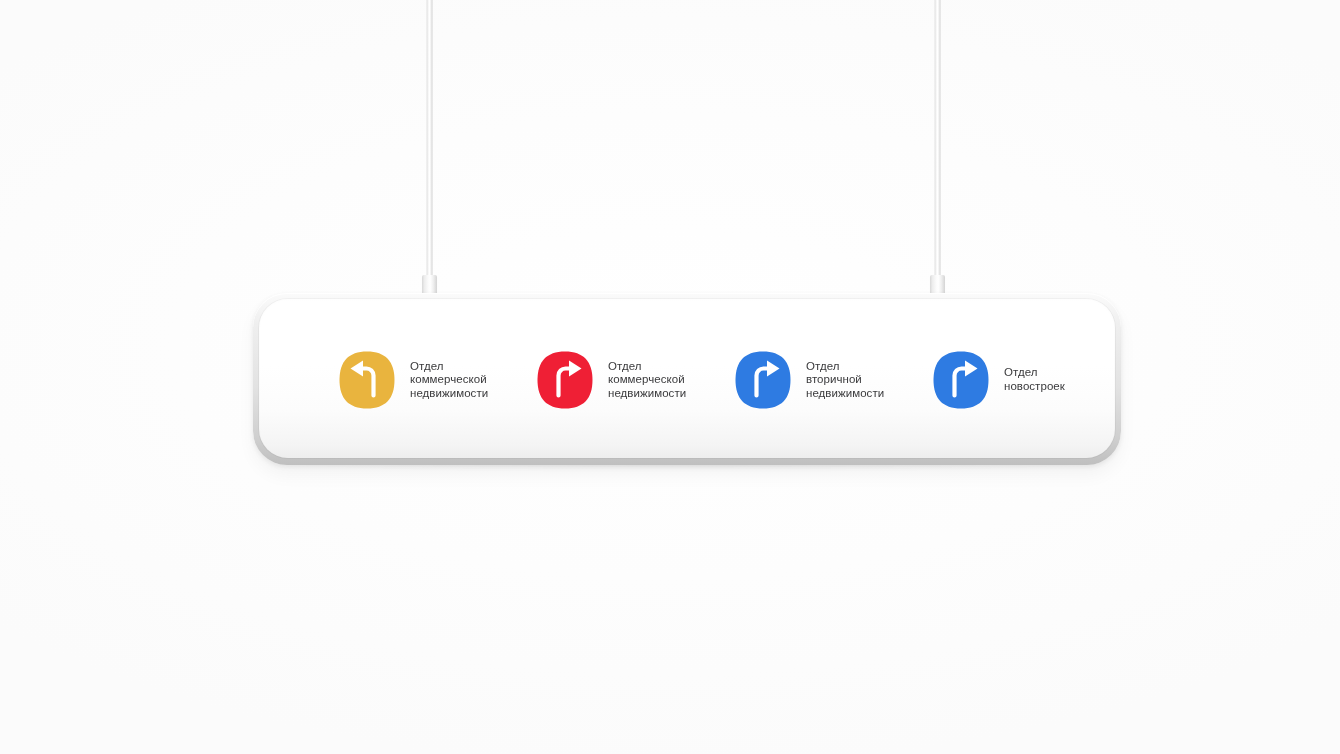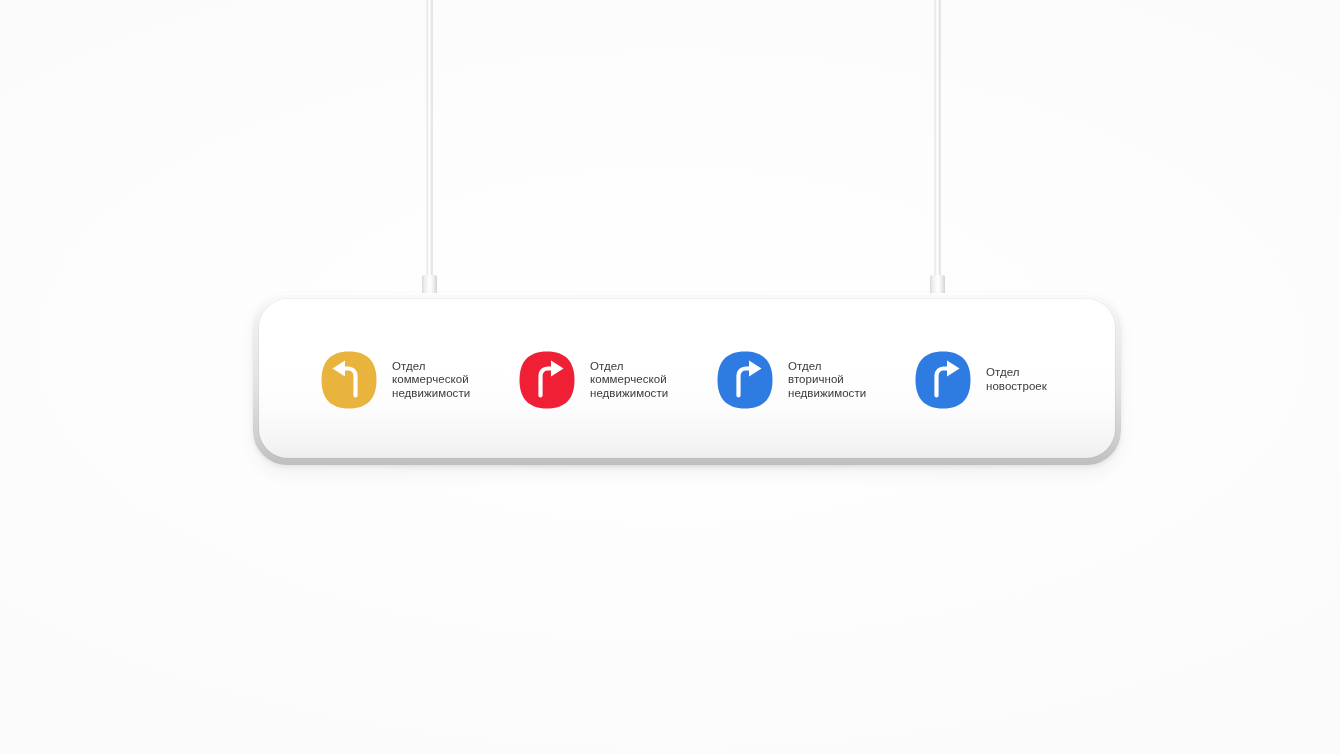--- a/index.html
+++ b/index.html
@@ -113,21 +113,21 @@
     pointer-events: none;
   }
 
   
   #items {
     position: absolute;
     left: 0; right: 0;
     top: 52px;
     display: flex;
     align-items: flex-start;
-    padding-left: 62px;
+    padding-left: 80px;
     box-sizing: border-box;
   }
   .item {
     display: flex;
     align-items: center;
     width: 198px;
     flex: 0 0 198px;
   }
   .item-icon {
     position: relative;

